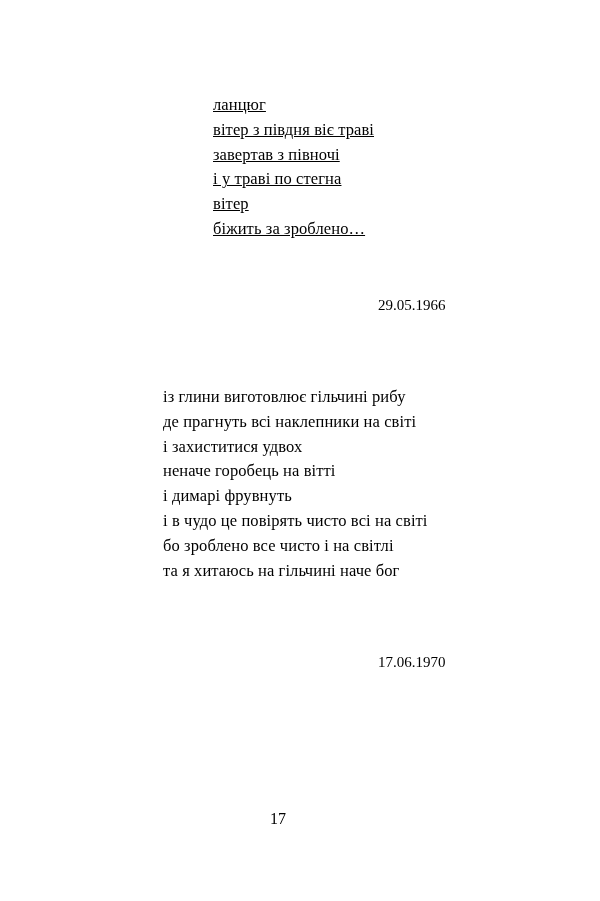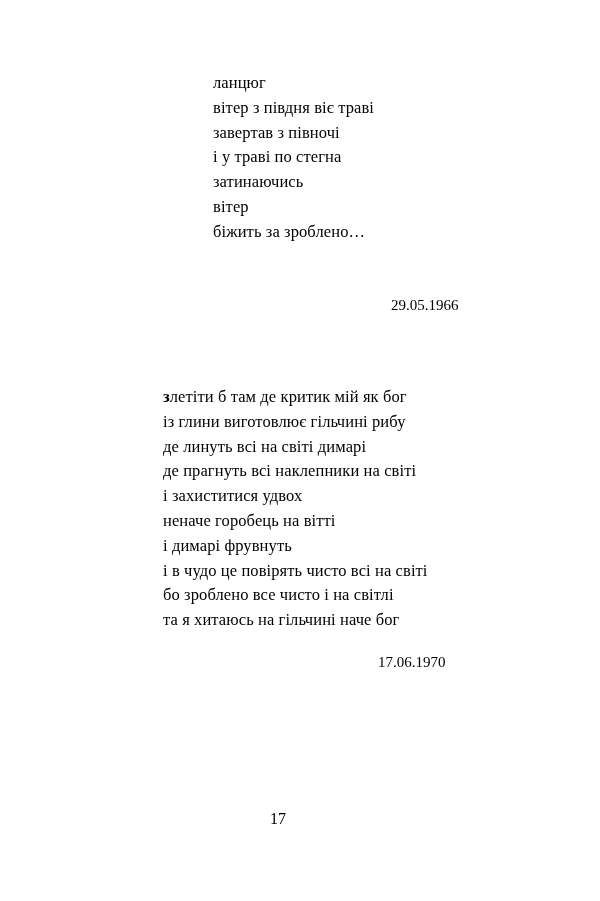--- a/index.html
+++ b/index.html
@@ -19,22 +19,23 @@
     position: relative;
     width: 600px;
     height: 901px;
     box-sizing: border-box;
   }
 
   
   .poem-one {
     position: absolute;
     left: 213px;
-    top: 71px;
+    top: 93px;
     width: 340px;
+    text-decoration: underline;
   }
   .poem-two {
     position: absolute;
     left: 163px;
     top: 385px;
     width: 400px;
   }
   .line {
     font-size: 16.5px;
     line-height: 24.8px;
@@ -45,21 +46,21 @@
     font-weight: bold;
   }
   .date {
     font-size: 15px;
     line-height: 20px;
     text-align: left;
     white-space: pre;
   }
   .date-one {
     position: absolute;
-    left: 391px;
+    left: 378px;
     top: 295px;
   }
   .date-two {
     position: absolute;
     left: 378px;
     top: 652px;
   }
   .folio {
     position: absolute;
     left: 0;
@@ -72,31 +73,28 @@
 </head>
 <body>
 
 <div class="page">
 
   <div class="poem-one">
     <div class="line">ланцюг</div>
     <div class="line">вітер з півдня віє траві</div>
     <div class="line">завертав з півночі</div>
     <div class="line">і у траві по стегна</div>
-    <div class="line">затинаючись</div>
     <div class="line">вітер</div>
     <div class="line">біжить за зроблено…</div>
   </div>
 
   <div class="date date-one">29.05.1966</div>
 
   <div class="poem-two">
-    <div class="line"><span class="first-letter-bold">з</span><span>летіти б там де критик мій як бог</span></div>
     <div class="line">із глини виготовлює гільчині рибу</div>
-    <div class="line">де линуть всі на світі димарі</div>
     <div class="line">де прагнуть всі наклепники на світі</div>
     <div class="line">і захиститися удвох</div>
     <div class="line">неначе горобець на вітті</div>
     <div class="line">і димарі фрувнуть</div>
     <div class="line">і в чудо це повірять чисто всі на світі</div>
     <div class="line">бо зроблено все чисто і на світлі</div>
     <div class="line">та я хитаюсь на гільчині наче бог</div>
   </div>
 
   <div class="date date-two">17.06.1970</div>

